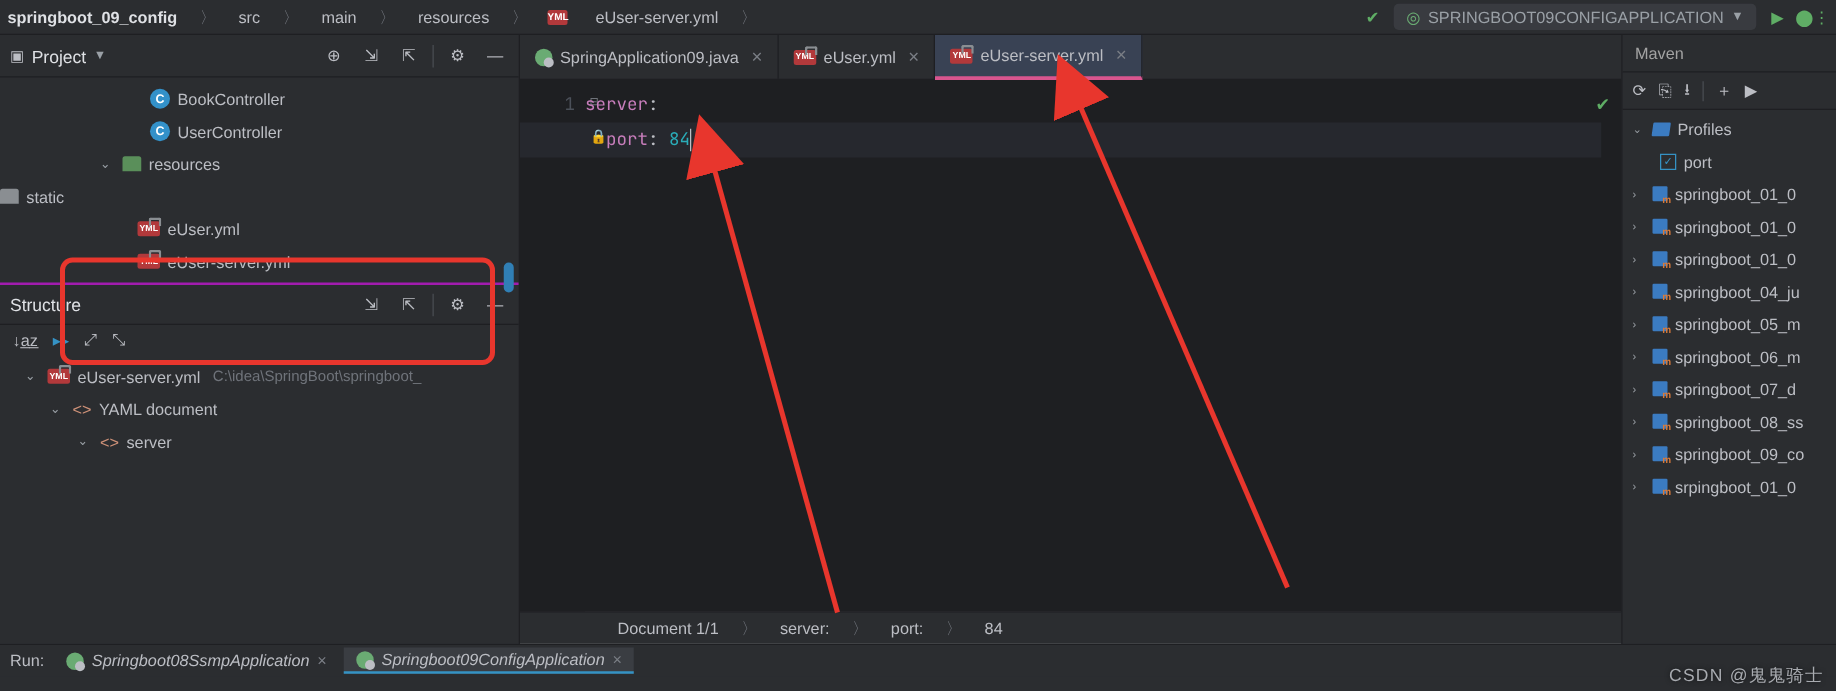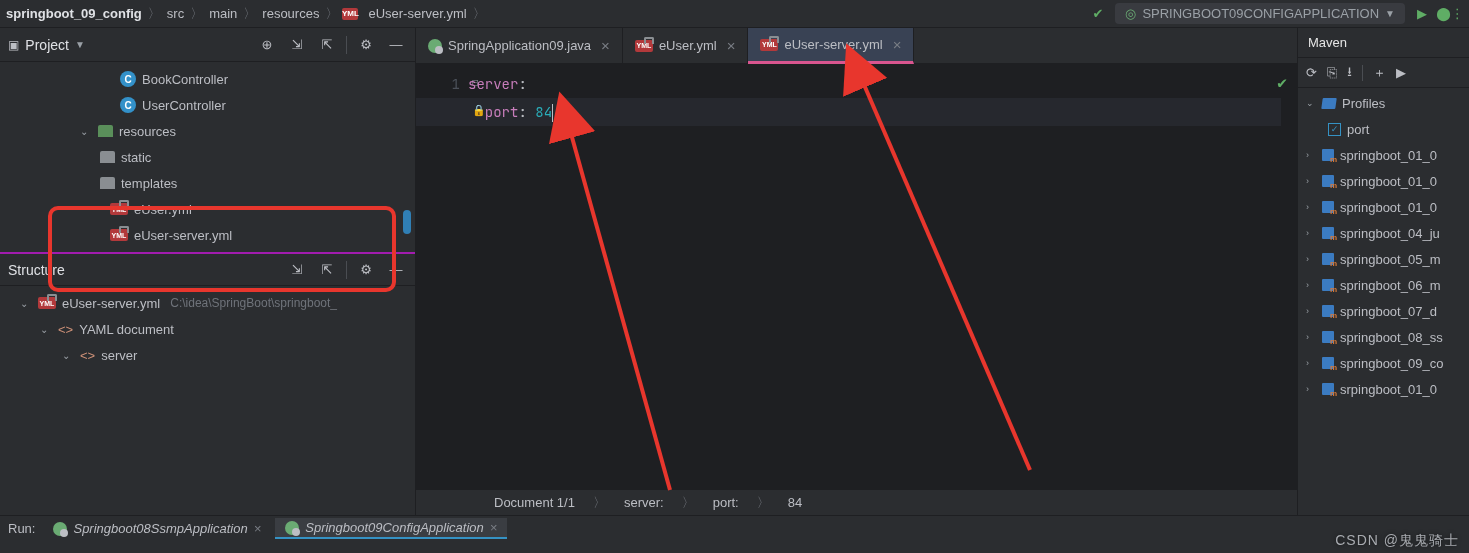--- a/index.html
+++ b/index.html
@@ -17,21 +17,21 @@
     height: 28px;
     display: flex;
     align-items: center;
     padding: 0 4px;
     background: #2b2d30;
     border-bottom: 1px solid #1e1f22;
   }
   .breadcrumb {
     display: flex;
     align-items: center;
-    gap: 4px;
+    gap: 16px;
     color: #bcbec4;
     font-size: 13px;
   }
   .breadcrumb .crumb { padding: 0 2px; }
   .breadcrumb .sep { color: #6f737a; }
   .breadcrumb .bold { font-weight: 600; color: #dfe1e5; }
   .breadcrumb .yml-icon { width: 16px; height: 12px; background:#b2393b; color:#fff; font-size:8px; font-weight:bold; display:inline-flex; align-items:center; justify-content:center; border-radius:2px; margin-right:4px;}
   .top-right {
     margin-left: auto;
     display: flex;
@@ -90,21 +90,21 @@
     position:relative;
   }
   .tree-row {
     display:flex; align-items:center;
     height: 26px;
     gap:6px;
     cursor:pointer;
   }
   .tree-row.pad1 { padding-left: 120px;}
   .tree-row.pad2 { padding-left: 80px;}
-  .tree-row.pad3 { padding-left: 100px;}
+  .tree-row.pad3 { }
   .tree-row.pad4 { padding-left: 110px;}
   .tree-arrow { width:12px; font-size:10px; color:#9aa0a6;}
   .c-icon { width:16px;height:16px;border-radius:50%;background:#3391c9;color:#fff;font-size:10px;font-weight:bold;display:flex;align-items:center;justify-content:center;}
   .folder-icon { width:15px;height:12px;background:#8a8e92;display:inline-block;border-radius:2px 2px 0 0;position:relative;}
   .folder-icon.res { background:#5a8f5a;}
   .yml-sm { width:18px;height:12px;background:#b2393b;color:#fff;font-size:7px;font-weight:bold;display:inline-flex;align-items:center;justify-content:center;border-radius:2px; position:relative;}
   .yml-sm::after{content:'';position:absolute;top:-3px;right:-1px;width:6px;height:5px;border:2px solid #8a8e92;border-bottom:none;border-radius:2px 2px 0 0;}
   .red-box {
     position:absolute;
     left: 48px;
@@ -209,21 +209,21 @@
   
   
   .right-col {
     width:172px;
     background:#2b2d30;
     border-left:1px solid #1e1f22;
     display:flex; flex-direction:column;
     font-size:13px;
     overflow:hidden;
   }
-  .maven-hdr { height:30px; display:flex; align-items:center; padding:0 10px; color:#e5e5e5; border-bottom:1px solid #1e1f22;}
+  .maven-hdr { height:30px; display:flex; align-items:center; padding:0 10px; color:#a3a3a3; border-bottom:1px solid #1e1f22;}
   .maven-tools { height:30px; display:flex; align-items:center; gap:10px; padding:0 8px; color:#bcbec4; border-bottom:1px solid #1e1f22;}
   .maven-tree { padding:2px 0;}
   .m-row { display:flex; align-items:center; height:26px; gap:6px; padding-left:8px; overflow:hidden; white-space:nowrap;}
   .m-row.l2 { padding-left:30px;}
   .m-arrow { width:10px; font-size:9px; color:#9aa0a6;}
   .m-folder { width:14px;height:11px;background:#3b7bc1;display:inline-block;border-radius:1px;transform:skewX(-8deg);}
   .m-check { width:13px;height:13px;border:1.5px solid #3592c4;display:inline-flex;align-items:center;justify-content:center;font-size:9px;color:#3592c4;}
   .m-icon { width:12px;height:12px; background:#3b7bc1; border-radius:1px; position:relative;}
   .m-icon::after{content:'m';position:absolute;bottom:-3px;right:-3px;font-size:8px;color:#d97a3a;font-weight:bold;}
 
@@ -307,24 +307,20 @@
       </div>
       <div class="tree-row pad2">
         <span class="tree-arrow">⌄</span>
         <span class="folder-icon res"></span>
         <span>resources</span>
       </div>
       <div class="tree-row pad3">
         <span class="folder-icon"></span>
         <span>static</span>
       </div>
-      <div class="tree-row pad3">
-        <span class="folder-icon"></span>
-        <span>templates</span>
-      </div>
       <div class="tree-row pad4">
         <span class="yml-sm">YML</span>
         <span>eUser.yml</span>
       </div>
       <div class="tree-row pad4">
         <span class="yml-sm">YML</span>
         <span>eUser-server.yml</span>
       </div>
       <div class="red-box"></div>
       <div class="scroll-ind"></div>
@@ -334,20 +330,26 @@
       <div class="panel-title">
         <span>Structure</span>
       </div>
       <div class="panel-icons">
         <span class="icon-btn">⇲</span>
         <span class="icon-btn">⇱</span>
         <span class="sep-v"></span>
         <span class="icon-btn">⚙</span>
         <span class="icon-btn">—</span>
       </div>
+    </div>
+    <div class="struct-toolbar">
+      <span>↓a̲z̲</span>
+      <span class="blue">▸▸</span>
+      <span>⤢</span>
+      <span>⤡</span>
     </div>
     <div class="struct-tree">
       <div class="struct-row">
         <span class="tree-arrow">⌄</span>
         <span class="yml-sm">YML</span>
         <span>eUser-server.yml</span>
         <span class="struct-path">C:\idea\SpringBoot\springboot_</span>
       </div>
       <div class="struct-row l2">
         <span class="tree-arrow">⌄</span>

